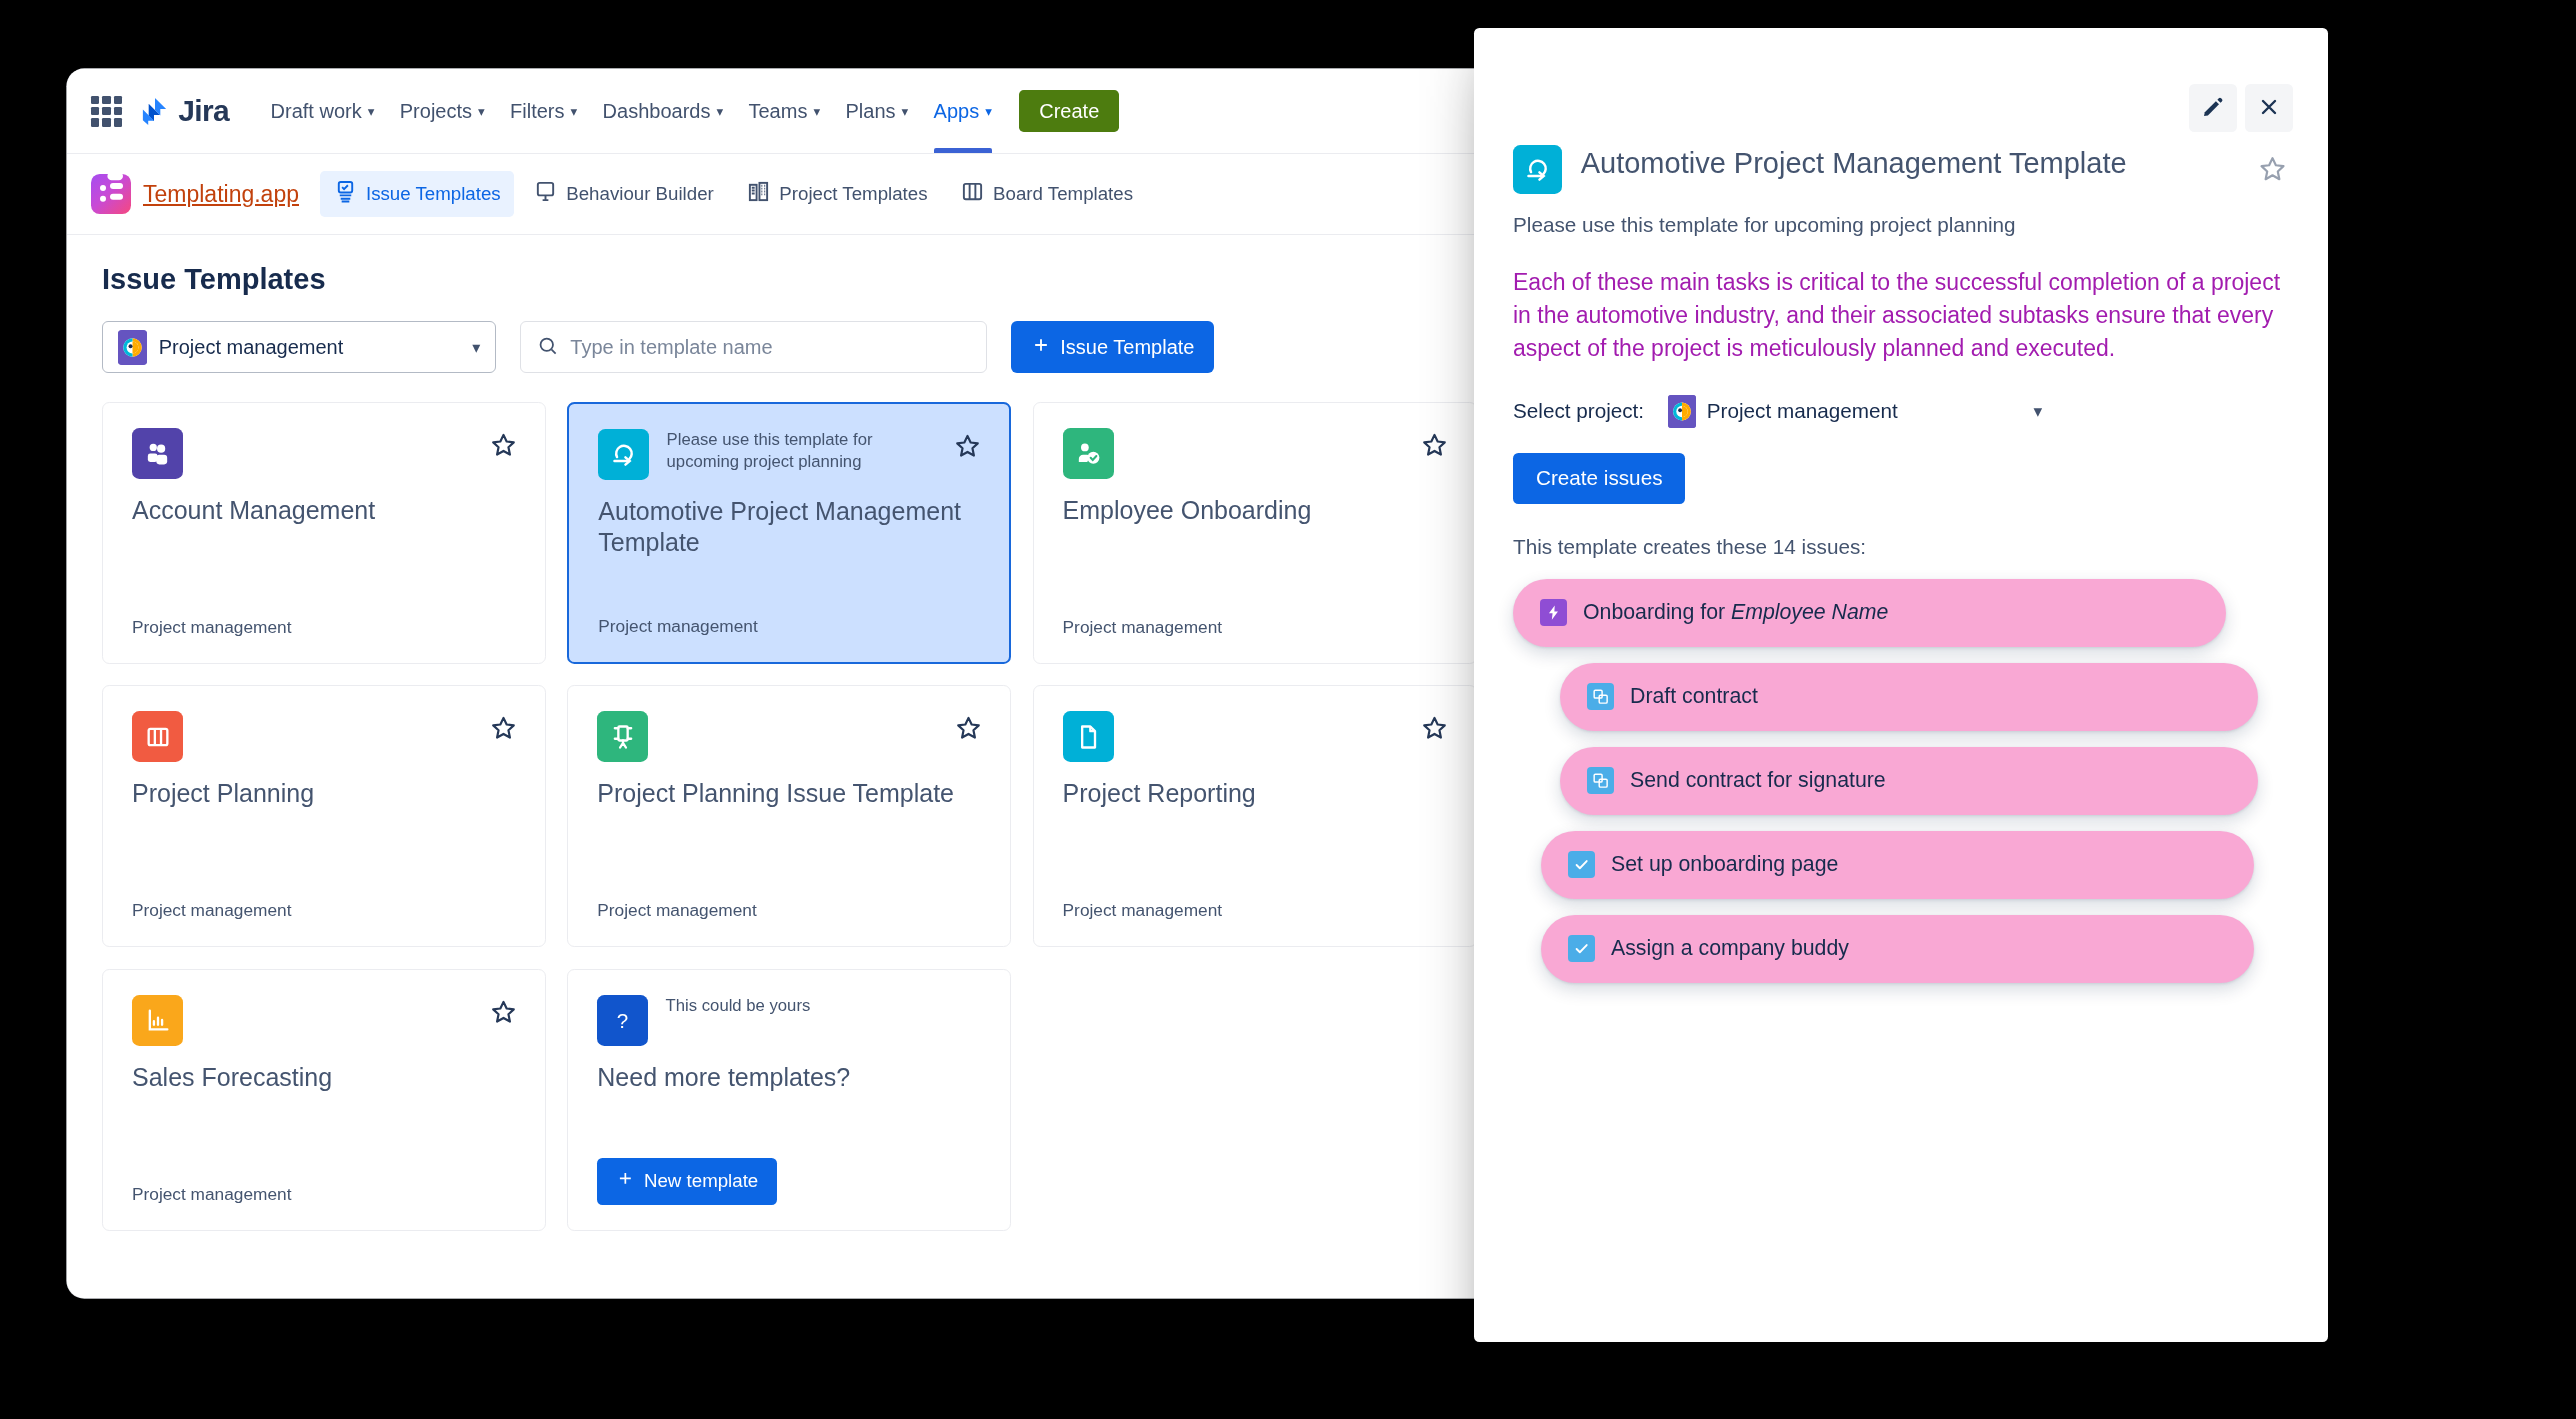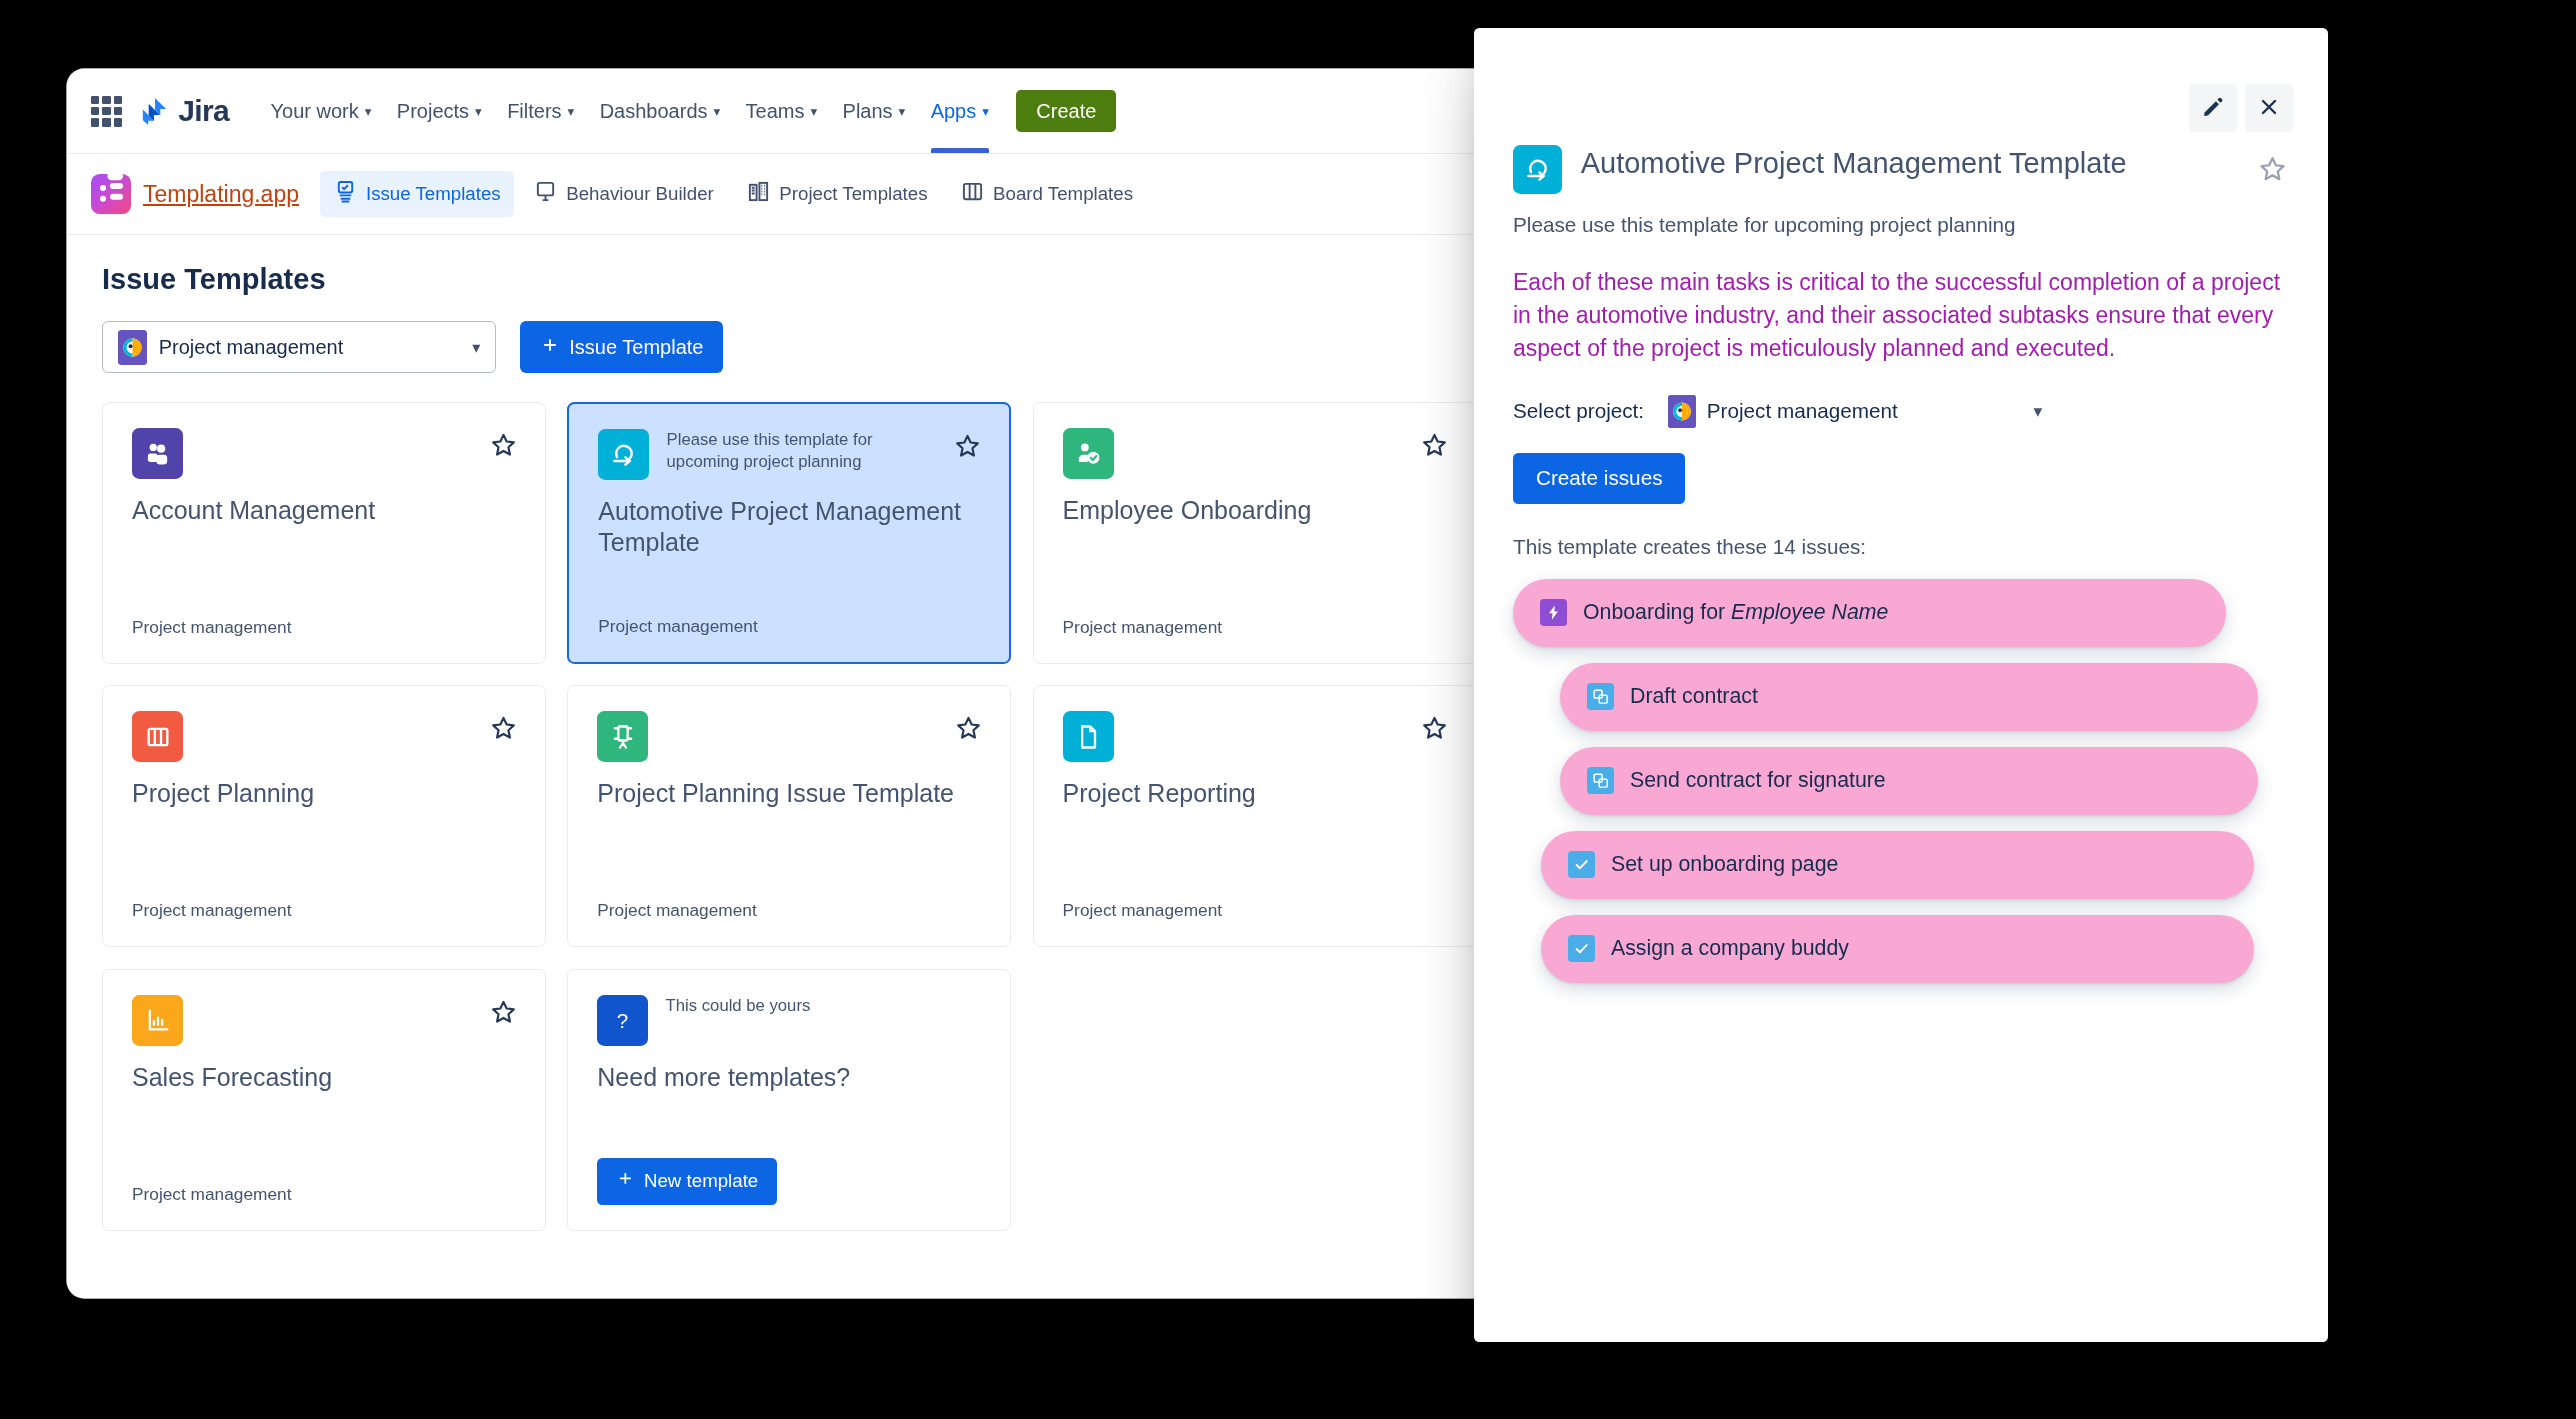--- a/index.html
+++ b/index.html
@@ -203,21 +203,21 @@
           <svg width="31" height="31" viewBox="0 0 32 32">
             <path d="M16.5 2 L28 13.5 L22 13.5 L22 20 L16.5 14.5 Z" fill="#2684ff"></path>
             <path d="M10 8 L21.5 19.5 L15.5 19.5 L15.5 26 L10 20.5 Z" fill="#0052cc"></path>
             <path d="M4 14 L15.5 25.5 L9.5 25.5 L9.5 30 L4 25 Z" fill="#2684ff"></path>
           </svg>
         </div>
         <span class="jira-word">Jira</span>
       </div>
       <div class="nav-items">
         <div class="nav-item">
-          <span>Your work</span>
+          <span>Draft work</span>
           <span class="caret">▾</span>
         </div>
         <div class="nav-item">
           <span>Projects</span>
           <span class="caret">▾</span>
         </div>
         <div class="nav-item">
           <span>Filters</span>
           <span class="caret">▾</span>
         </div>
@@ -303,20 +303,29 @@
               <path d="M22 12a14 14 0 0 0 0 28z" fill="#00b8d9"></path>
               <circle cx="22" cy="26" r="9" fill="#fff"></circle>
               <path d="M22 17a9 9 0 0 1 0 18z" fill="#ffab00"></path>
               <circle cx="19" cy="24" r="3" fill="#172b4d"></circle>
             </svg>
           </span>
           <span class="lbl">Project management</span>
           <span class="caret">▾</span>
         </div>
 
+        <div class="search-box">
+          <span>
+            <svg width="21.3" height="21.3" viewBox="0 0 24 24" fill="none" stroke="#42526e" stroke-width="2">
+              <circle cx="11" cy="11" r="7"></circle>
+                <path d="M16.5 16.5L21 21"></path>
+            </svg>
+          </span>
+          <input type="text" placeholder="Type in template name" style="">
+        </div>
 
         <button class="issue-tpl-btn">
           <span>
             <svg width="20" height="20" viewBox="0 0 24 24" stroke="#fff" stroke-width="2.2">
                 <path d="M12 5v14M5 12h14"></path>
               </svg>
           </span>
           <span>Issue Template</span>
         </button>
       </div>

